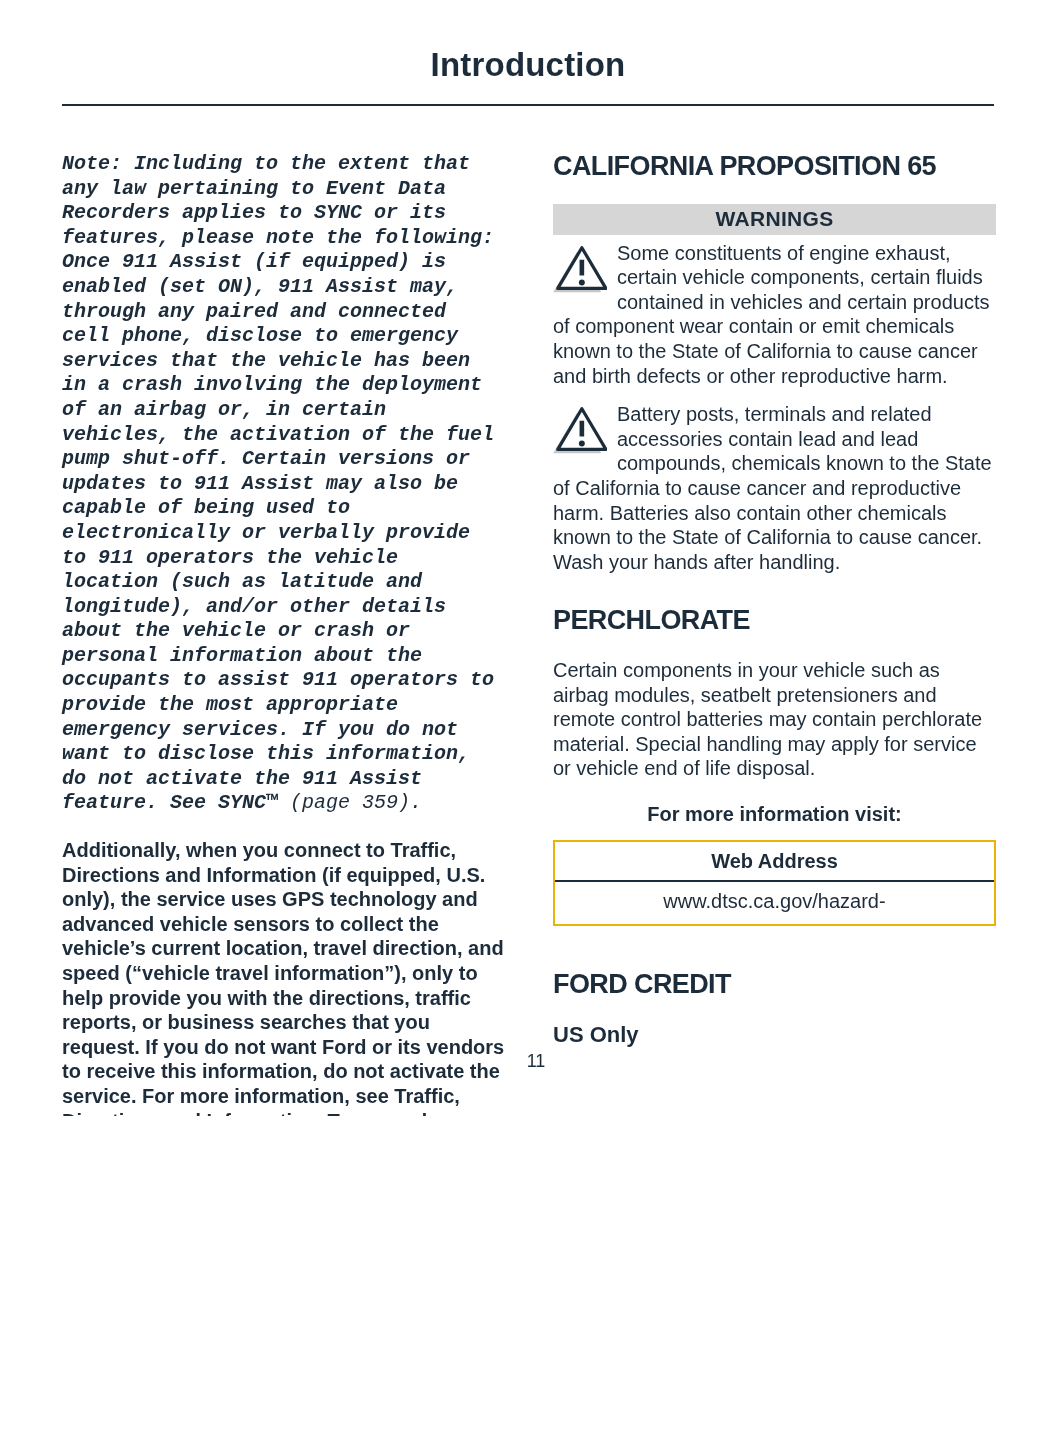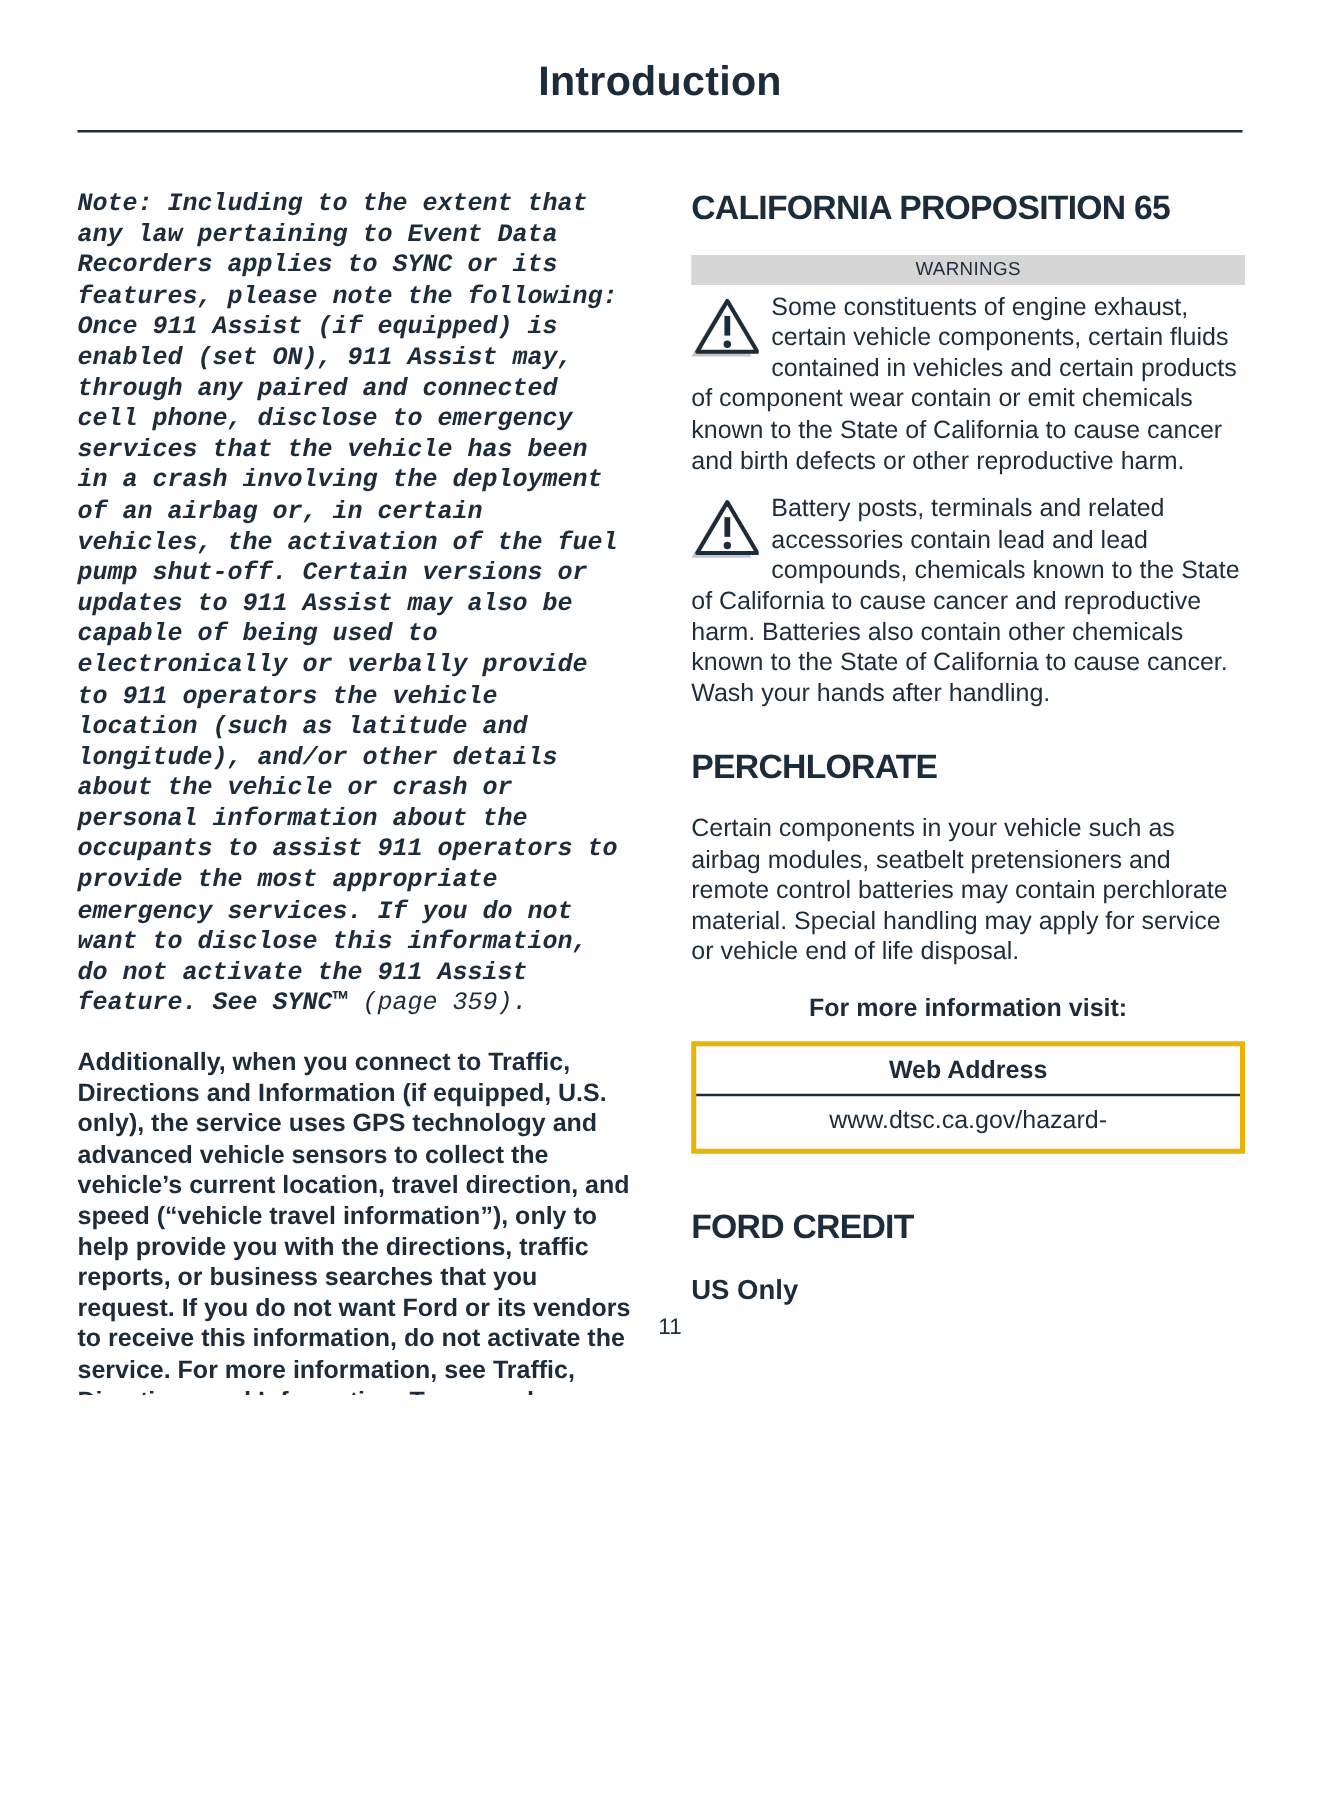--- a/index.html
+++ b/index.html
@@ -16,30 +16,30 @@
   .head-rule{ border-bottom:2px solid #1d2c3b; height:0; margin:0 0 46px 0; }
   .columns{ display:flex; gap:48px; align-items:flex-start; }
   .col{ width:443px; flex:0 0 443px; }
   p{ margin:0 0 22px 0; font-size:20px; line-height:24.6px; }
   .bi{ font-weight:bold; font-style:italic;font-family:Liberation Mono, monospace; }
   .b{ font-weight:bold; }
   .reg{ font-weight:normal; font-style:normal; }
   .it{ font-weight:normal; }
   h2{ font-size:27px; font-weight:bold; letter-spacing:-0.6px; margin:0 0 22px 0; line-height:1.1; }
   .banner{
-    background:#d6d6d6; text-align:center; font-weight:normal; font-size:15px;
+    background:#d6d6d6; text-align:center; font-weight:bold; font-size:21px;
     padding:3px 0 4px 0; margin:0 0 6px 0; letter-spacing:0.3px;
   }
   .warning{ margin:0 0 14px 0; font-size:20px; line-height:24.6px; }
   .warning::after{ content:""; display:block; clear:both; }
   .warn-icon{ float:left; margin:3px 10px 14px 0; width:54px; height:50px; }
   .warn-icon svg{ display:block; }
   .section-gap{ height:18px; }
   .more-info{ font-weight:bold; font-size:20px; margin:0 0 14px 0;text-align:center; }
-  .web-table{ border:4px solid #eab308; margin:0 0 44px 0; }
+  .web-table{ border:2px solid #eab308; margin:0 0 44px 0; }
   .web-table .th{
     font-weight:bold; text-align:center; font-size:20px;
     padding:8px 0 7px 0; border-bottom:2px solid #1d2c3b;
   }
   .web-table .td{ text-align:center; font-size:20px; line-height:25px; padding:7px 0 10px 0; }
   .subhead{ font-size:22px; font-weight:bold; margin:0 0 24px 0; }
   .page-number{
     position:absolute; left:16px; right:0; bottom:44px;
     text-align:center; font-size:18px;
   }

